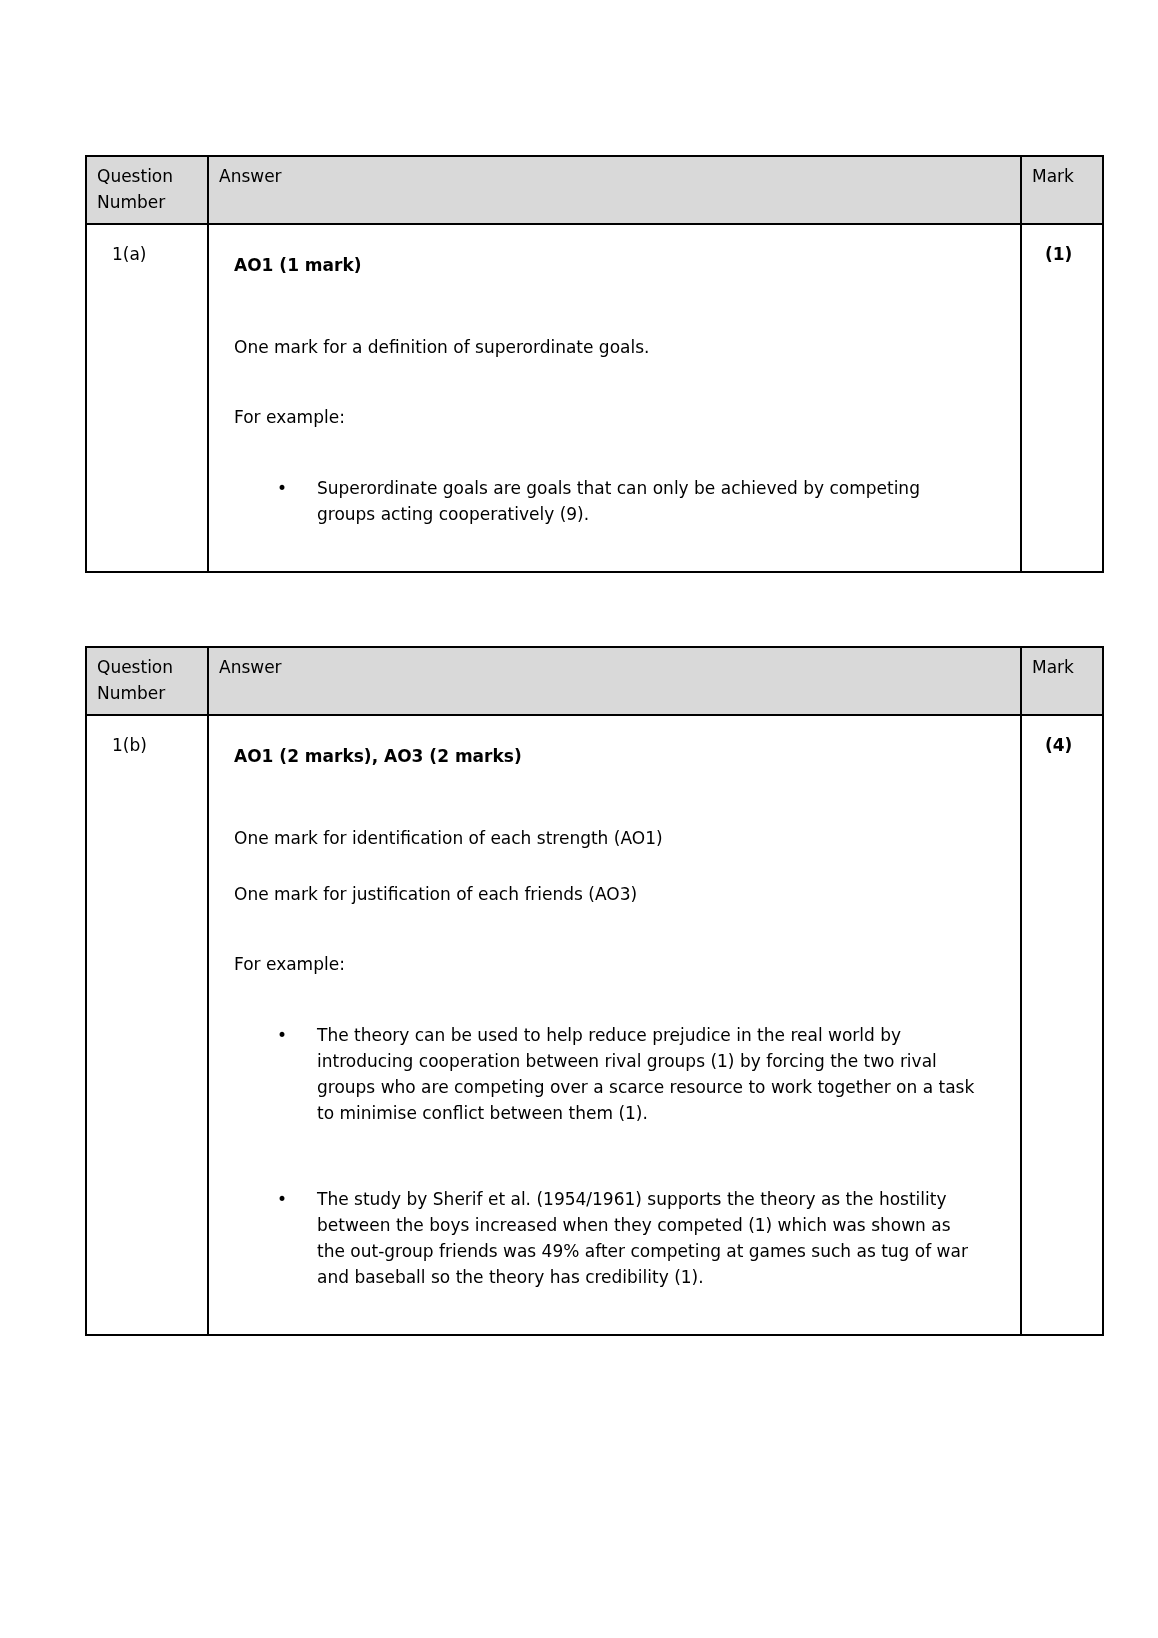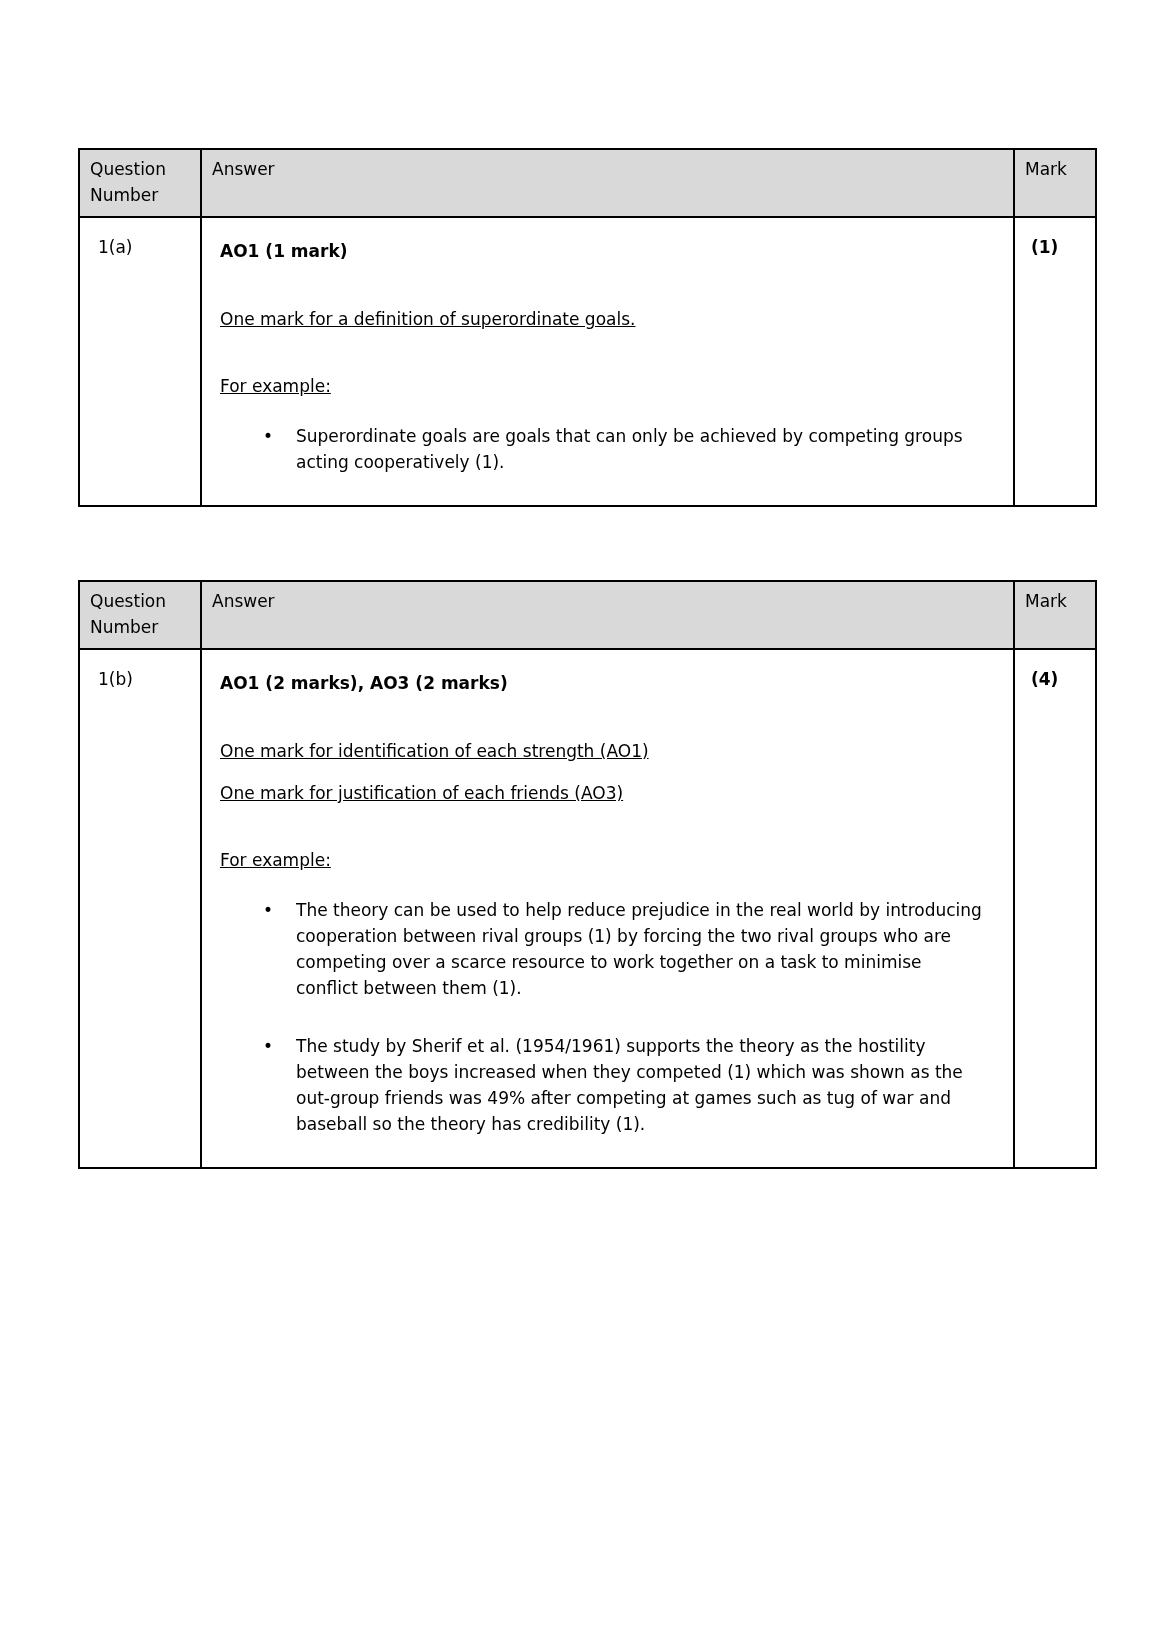--- a/index.html
+++ b/index.html
@@ -1,15 +1,15 @@
 <!DOCTYPE html>
 <html><head>
 <meta charset="utf-8">
 <style>
-  * { margin: 0; padding: 8px; box-sizing: border-box; }
+  * { margin: 0; padding: 15px; box-sizing: border-box; }
   html, body { background: #ffffff; }
   body {
     width: 1158px;
     height: 1638px;
     font-family: "DejaVu Sans", "Liberation Sans", sans-serif;
     color: #000000;
     position: relative;
   }
   .page {
     position: absolute;
@@ -41,22 +41,22 @@
     height: 56px;
   }
   .mark-table td { padding: 12px 10px 14px 10px; }
   td.cell-q { font-weight: normal; padding-top: 16px; }
   td.cell-m { font-weight: bold; padding-top: 16px; padding-left: 8px; }
   .ao-heading {
     font-weight: bold;
     text-align: left;
     margin-bottom: 26px;
   }
-  .para { margin: 0; text-decoration: underline; }
-  .example-label { margin-top: 25px; }
+  .para { margin: 0; }
+  .example-label { margin-top: 14px; }
   .bullet-row {
     display: flex;
     margin-left: 28px;
   }
   .bullet-dot {
     width: 40px;
     flex: 0 0 40px;
     text-align: center;
   }
   .bullet-text { flex: 1 1 auto; }
@@ -83,21 +83,21 @@
       <tr>
         <td class="cell-q">
           <span>1(a)</span>
         </td>
         <td class="cell-a">
           <div class="ao-heading">AO1 (1 mark)</div>
           <div class="para">One mark for a definition of superordinate goals.</div>
           <div class="para example-label">For example:</div>
           <div class="bullet-row">
             <span class="bullet-dot">•</span>
-            <span class="bullet-text">Superordinate goals are goals that can only be achieved by competing groups acting cooperatively (1).</span>
+            <span class="bullet-text">Superordinate goals are goals that can only be achieved by competing groups acting cooperatively (9).</span>
           </div>
         </td>
         <td class="cell-m">
           <span>(1)</span>
         </td>
       </tr>
     </tbody>
   </table>
 
   <table class="mark-table">

